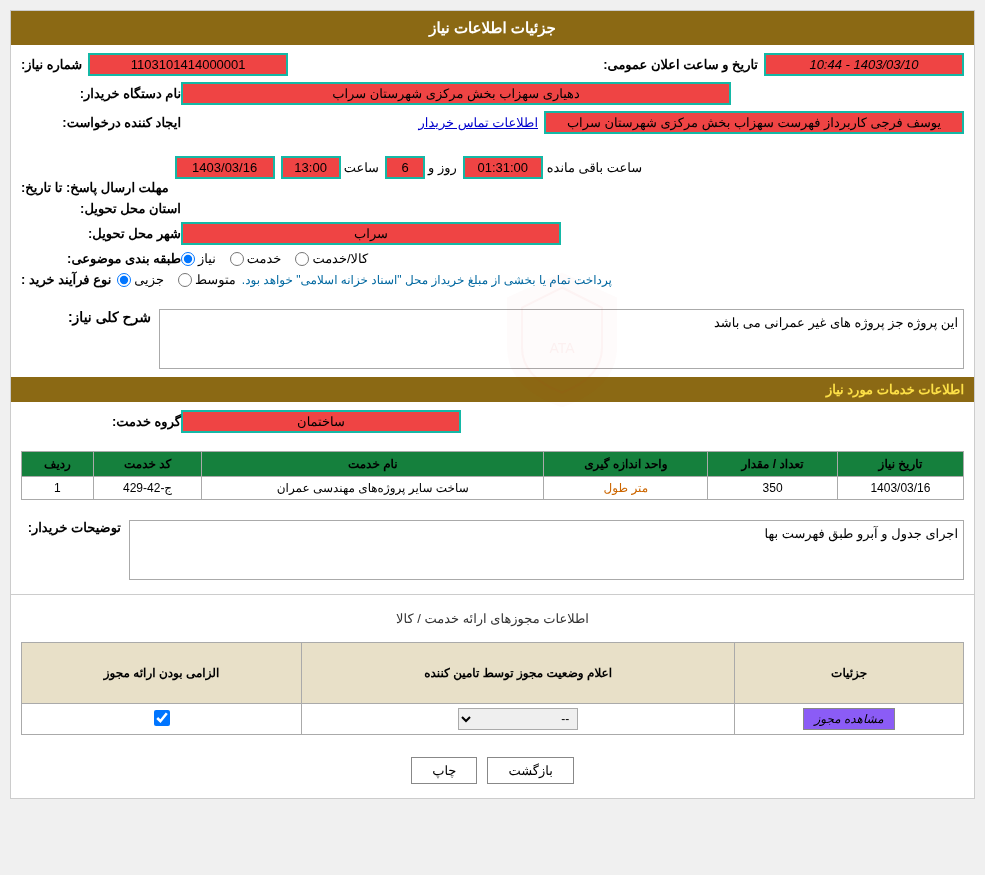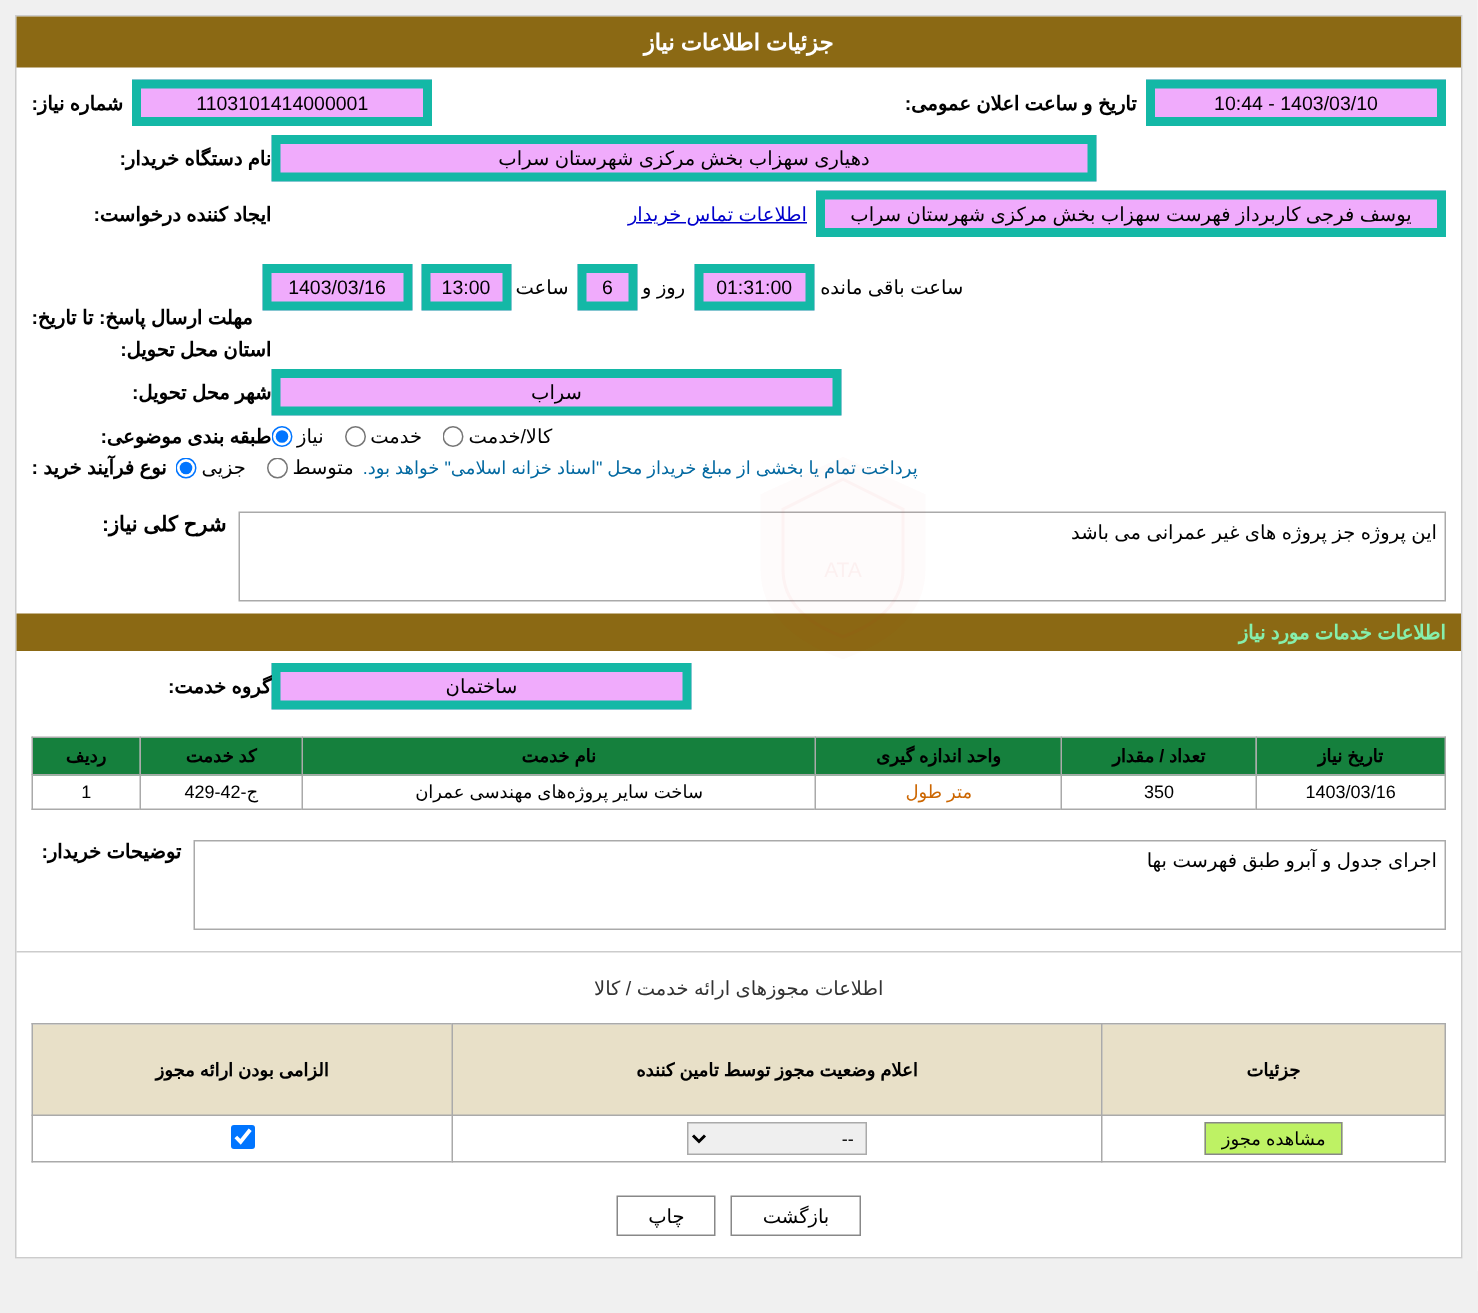--- a/index.html
+++ b/index.html
@@ -22,21 +22,21 @@
     .card-header {
       background: #8B6914;
       color: #fff;
       text-align: center;
       padding: 8px 12px;
       font-size: 15px;
       font-weight: bold;
     }
     .section-header {
       background: #8B6914;
-      color: #86efac;
+      color: #fde047;
       text-align: right;
       padding: 5px 10px;
       font-size: 13px;
       font-weight: bold;
     }
     .form-section {
       padding: 8px 10px;
     }
     .form-row {
       display: flex;
@@ -156,24 +156,25 @@
       padding: 23px 8px;
       text-align: center;
     }
     table.permit-table td {
       border: 1px solid #aaa;
       padding: 4px 8px;
       text-align: center;
     }
     .permit-view-btn {
       border: 1px solid #888;
-      background: #bef264;
+      background: #8b5cf6;
       padding: 3px 10px;
       cursor: pointer;
       font-size: 12px;
+      font-style: italic;
     }
     select.permit-select {
       border: 1px solid #aaa;
       padding: 2px 4px;
       font-size: 12px;
       width: 120px;
     }
     .footer-buttons {
       display: flex;
       justify-content: center;
@@ -188,23 +189,23 @@
       font-size: 13px;
     }
     .btn-back {
       background: #fff;
       border: 1px solid #888;
       padding: 5px 20px;
       cursor: pointer;
       font-size: 13px;
     }
     .framed-input {
-      border: 6px solid #14b8a6;
+      border: 2px solid #14b8a6;
       padding: 2px 6px;
-      background: #f0abfc;
+      background: #ef4444;
       display: inline-block;
       text-align: center;
     }
     .remaining-row {
       display: flex;
       align-items: center;
       gap: 4px;
     }
     .notice-text {
       font-size: 12px;
@@ -224,21 +225,21 @@
 <div class="page-wrapper">
   <div class="main-card">
 
     <div class="card-header">جزئیات اطلاعات نیاز</div>
 
     <div class="form-section">
 
       <div class="form-row">
 
         <div style="display:flex; align-items:center; gap:6px; flex:1; justify-content:flex-start;">
-          <div class="framed-input" style="width:200px;">1403/03/10 - 10:44</div>
+          <div class="framed-input" style="width:200px;font-style:italic;">1403/03/10 - 10:44</div>
           <span style="font-weight:bold;text-align:center;">تاریخ و ساعت اعلان عمومی:</span>
         </div>
 
         <div style="display:flex; align-items:center; gap:6px;">
           <div class="framed-input" style="width:200px;">1103101414000001</div>
           <span style="font-weight:bold;">شماره نیاز:</span>
         </div>
       </div>
 
       <div class="form-row">

